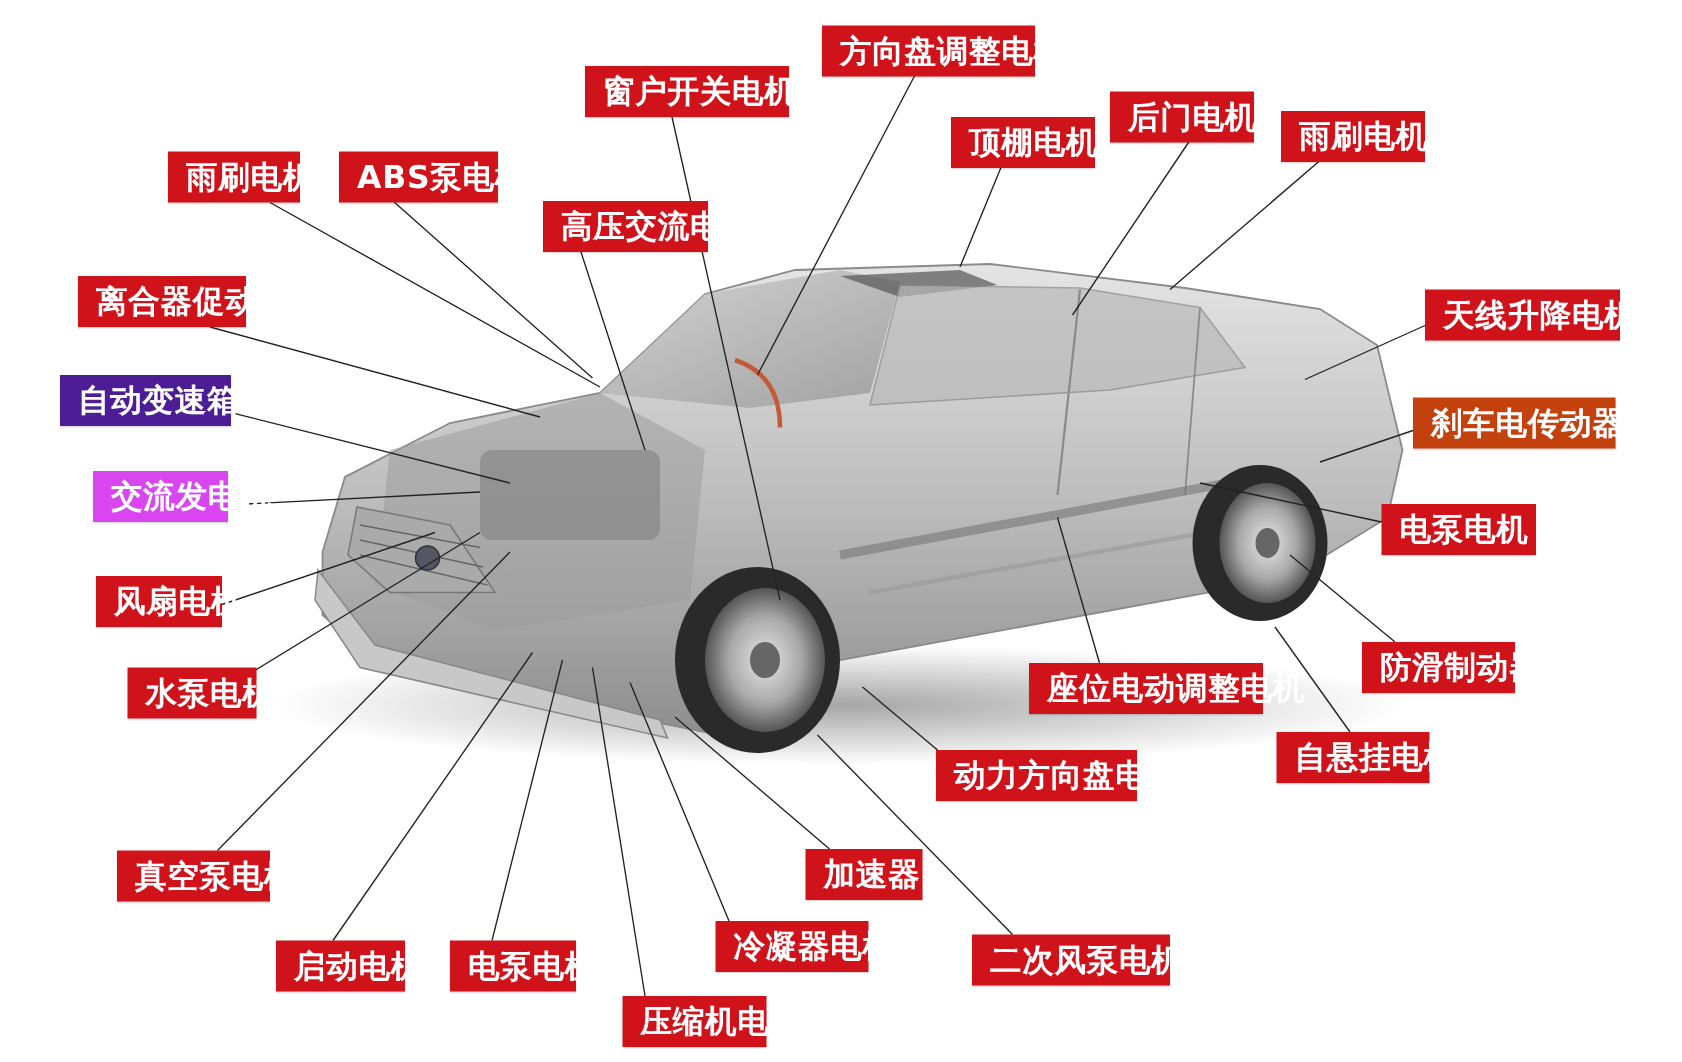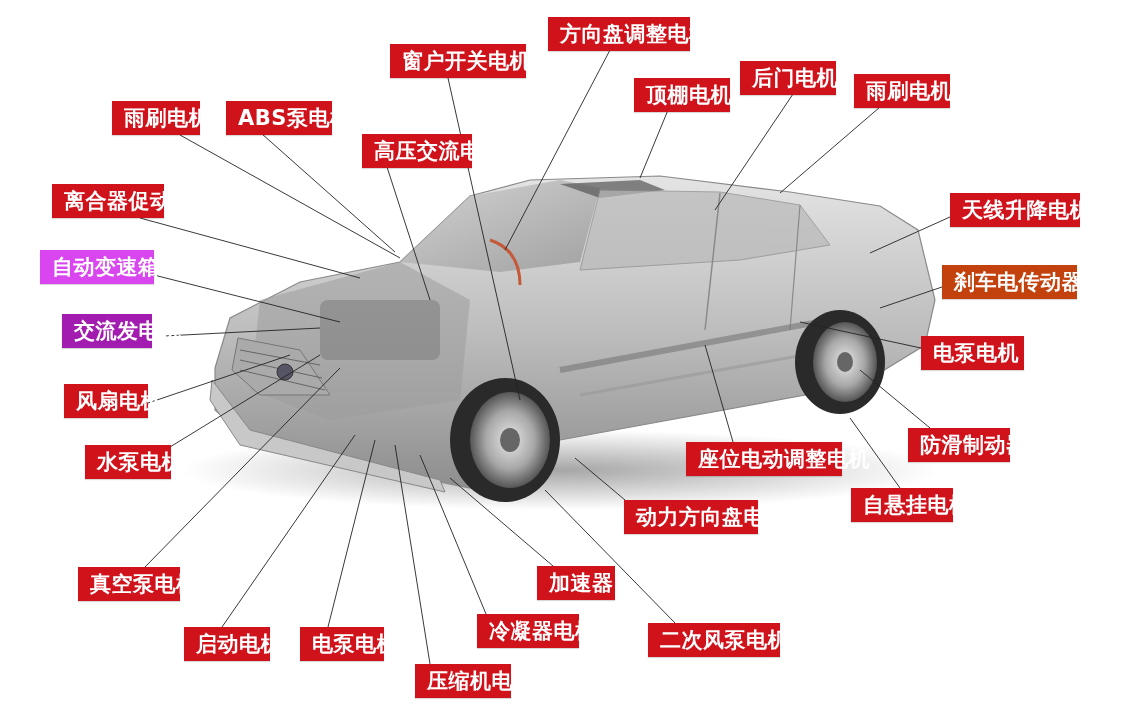--- a/index.html
+++ b/index.html
@@ -116,22 +116,22 @@
   <div id="labels">
       <div class="label" style="left: 112px; top: 101px; width: 88px; background: rgb(208, 18, 27); color: rgb(255, 255, 255);">雨刷电机</div>
       <div class="label" style="left: 226px; top: 101px; width: 106px; background: rgb(208, 18, 27); color: rgb(255, 255, 255);">ABS泵电机</div>
       <div class="label" style="left: 390px; top: 44px; width: 136px; background: rgb(208, 18, 27); color: rgb(255, 255, 255);">窗户开关电机</div>
       <div class="label" style="left: 362px; top: 134px; width: 110px; background: rgb(208, 18, 27); color: rgb(255, 255, 255);">高压交流电视</div>
       <div class="label" style="left: 548px; top: 17px; width: 142px; background: rgb(208, 18, 27); color: rgb(255, 255, 255);">方向盘调整电机</div>
       <div class="label" style="left: 622px; top: 78px; width: 96px; background: rgb(208, 18, 27); color: rgb(255, 255, 255); margin-left: 12px;">顶棚电机</div>
       <div class="label" style="left: 740px; top: 61px; width: 96px; background: rgb(208, 18, 27); color: rgb(255, 255, 255);">后门电机</div>
       <div class="label" style="left: 854px; top: 74px; width: 96px; background: rgb(208, 18, 27); color: rgb(255, 255, 255);">雨刷电机</div>
       <div class="label" style="left: 52px; top: 184px; width: 112px; background: rgb(208, 18, 27); color: rgb(255, 255, 255);">离合器促动器</div>
-      <div class="label" style="left: 40px; top: 250px; width: 114px; background: #d946ef; color: rgb(255, 255, 255);">自动变速箱</div>
-      <div class="label" style="left: 62px; top: 314px; width: 90px; background: #a21caf; color: rgb(255, 255, 255);">交流发电机</div>
+      <div class="label" style="left: 40px; top: 250px; width: 114px; background: #4c1d95; color: rgb(255, 255, 255);">自动变速箱</div>
+      <div class="label" style="left: 62px; top: 314px; width: 90px; background: #d946ef; color: rgb(255, 255, 255);">交流发电机</div>
       <div class="label" style="left: 64px; top: 384px; width: 84px; background: rgb(208, 18, 27); color: rgb(255, 255, 255);">风扇电机</div>
       <div class="label" style="left: 66px; top: 445px; width: 86px; background: rgb(208, 18, 27); color: rgb(255, 255, 255); margin-left: 19px;">水泵电机</div>
       <div class="label" style="left: 950px; top: 193px; width: 130px; background: rgb(208, 18, 27); color: rgb(255, 255, 255);">天线升降电机</div>
       <div class="label" style="left: 942px; top: 265px; width: 135px; background: #c2410c; color: rgb(255, 255, 255);">刹车电传动器</div>
       <div class="label" style="left: 921px; top: 336px; width: 103px; background: rgb(208, 18, 27); color: rgb(255, 255, 255);">电泵电机</div>
       <div class="label" style="left: 908px; top: 428px; width: 102px; background: rgb(208, 18, 27); color: rgb(255, 255, 255);">防滑制动器</div>
       <div class="label" style="left: 851px; top: 488px; width: 102px; background: rgb(208, 18, 27); color: rgb(255, 255, 255);">自悬挂电机</div>
       <div class="label" style="left: 686px; top: 442px; width: 156px; background: rgb(208, 18, 27); color: rgb(255, 255, 255);">座位电动调整电机</div>
       <div class="label" style="left: 624px; top: 500px; width: 134px; background: rgb(208, 18, 27); color: rgb(255, 255, 255);">动力方向盘电机</div>
       <div class="label" style="left: 537px; top: 566px; width: 78px; background: rgb(208, 18, 27); color: rgb(255, 255, 255);">加速器</div>

